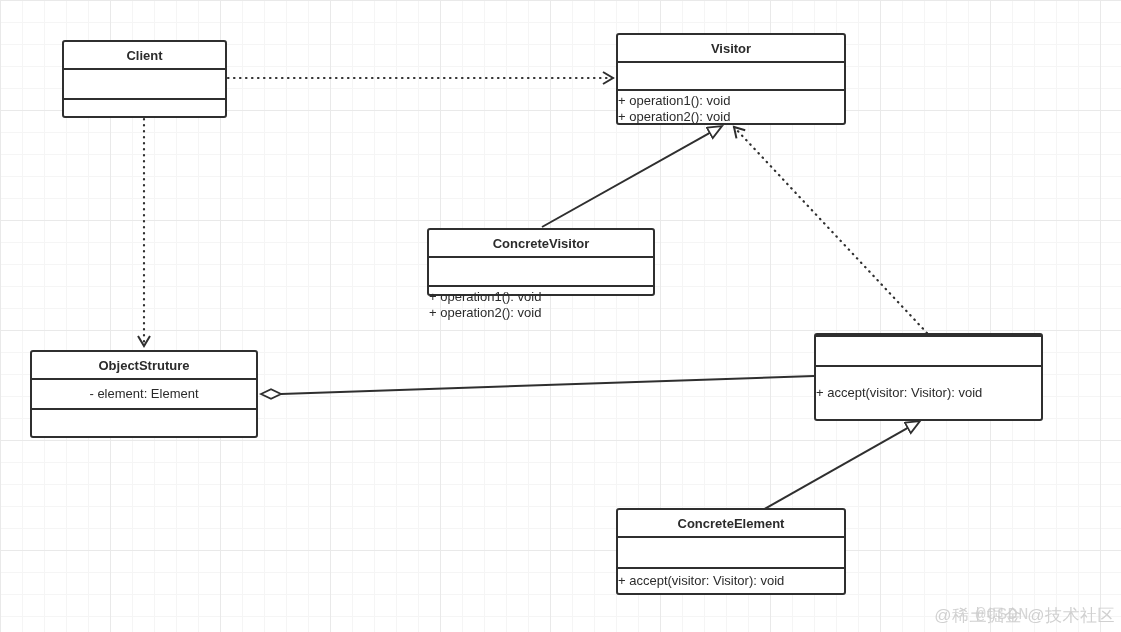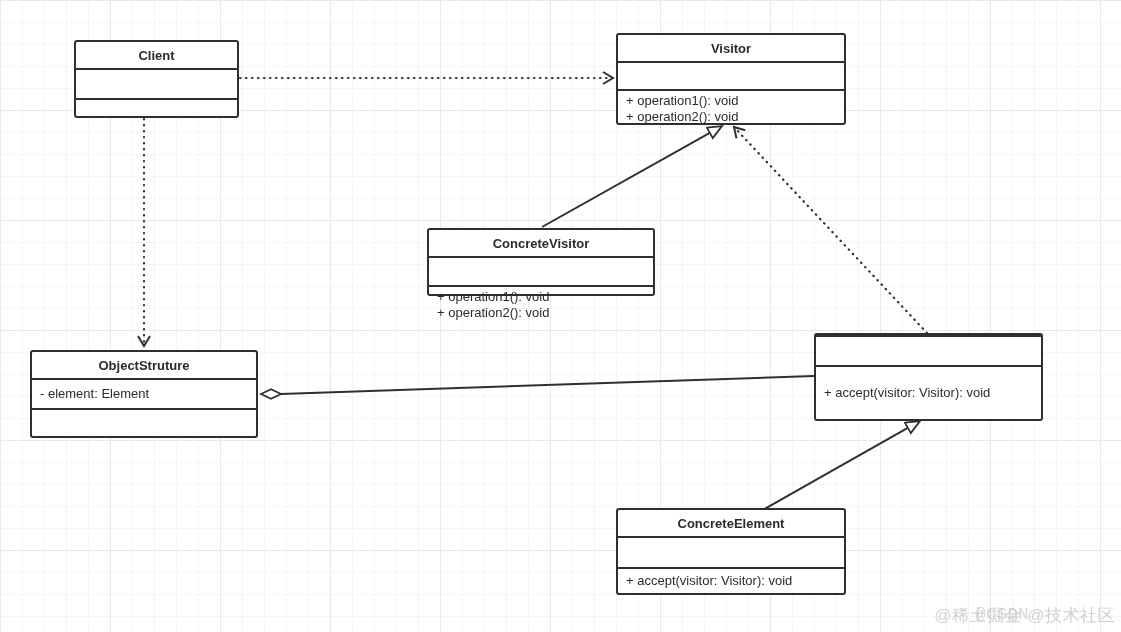--- a/index.html
+++ b/index.html
@@ -47,21 +47,21 @@
     font-weight: bold;
     font-size: 13px;
     height: 26px;
   }
   .uml-compartment {
     border-top: 2px solid #2f2f2f;
     box-sizing: border-box;
     display: flex;
     flex-direction: column;
     justify-content: center;
-    padding: 2px 8px;
+    padding: 2px 0;
     font-size: 13px;
     line-height: 16px;
   }
   .uml-member { white-space: nowrap; }
 
   #watermark {
     position: absolute;
     right: 6px;
     bottom: 4px;
     height: 24px;
@@ -91,21 +91,21 @@
 
     <line class="dotted" x1="228" y1="78" x2="613" y2="78" marker-end="url(#chev)"></line>
     <line class="dotted" x1="144" y1="119" x2="144" y2="346" marker-end="url(#chev)"></line>
     <line class="solid" x1="542" y1="227" x2="709.8" y2="132.9" marker-end="url(#tri)"></line>
     <line class="dotted" x1="927" y1="333" x2="734" y2="127" marker-end="url(#chev)"></line>
     <line class="solid" x1="281" y1="394" x2="814" y2="376"></line>
     <polygon points="261,394 271,389.2 281,394 271,398.8" fill="#ffffff" stroke="#2f2f2f" stroke-width="1.8"></polygon>
     <line class="solid" x1="738" y1="524" x2="907.8" y2="427.9" marker-end="url(#tri)"></line>
   </svg>
 
-  <div class="uml-class" style="left:62px; top:40px; width:165px; height:78px;margin-left:12px;">
+  <div class="uml-class" style="left:62px; top:40px; width:165px; height:78px;">
     <div class="uml-title">Client</div>
     <div class="uml-compartment" style="flex:0 0 30px;"></div>
     <div class="uml-compartment" style="flex:1 1 auto;"></div>
   </div>
 
   <div class="uml-class" style="left:616px; top:33px; width:230px; height:92px;">
     <div class="uml-title">Visitor</div>
     <div class="uml-compartment" style="flex:0 0 28px;"></div>
     <div class="uml-compartment" style="flex:1 1 auto;">
       <div class="uml-member">+ operation1(): void</div>
@@ -117,21 +117,21 @@
     <div class="uml-title">ConcreteVisitor</div>
     <div class="uml-compartment" style="flex:0 0 29px;"></div>
     <div class="uml-compartment" style="flex:1 1 auto;">
       <div class="uml-member">+ operation1(): void</div>
       <div class="uml-member">+ operation2(): void</div>
     </div>
   </div>
 
   <div class="uml-class" style="left:30px; top:350px; width:228px; height:88px;">
     <div class="uml-title">ObjectStruture</div>
-    <div class="uml-compartment" style="flex:0 0 30px;">
+    <div class="uml-compartment" style="flex:0 0 30px;align-items:center;">
       <div class="uml-member">- element: Element</div>
     </div>
     <div class="uml-compartment" style="flex:1 1 auto;"></div>
   </div>
 
   <div class="uml-class" style="left:814px; top:333px; width:229px; height:88px;">
     <div class="uml-compartment" style="flex:0 0 30px;"></div>
     <div class="uml-compartment" style="flex:1 1 auto;">
       <div class="uml-member">+ accept(visitor: Visitor): void</div>
     </div>

